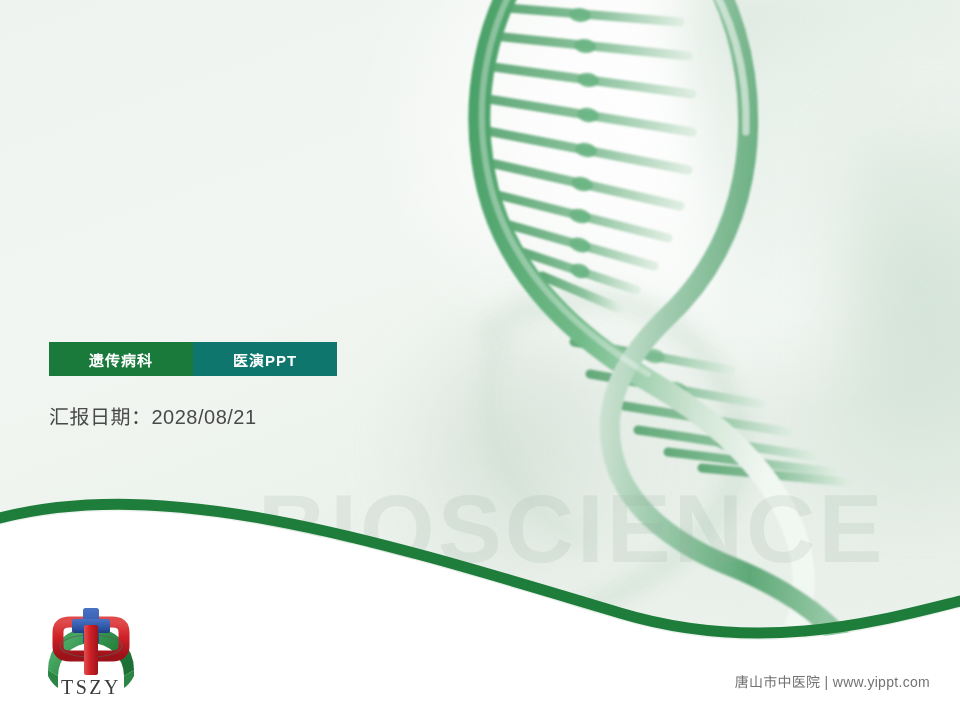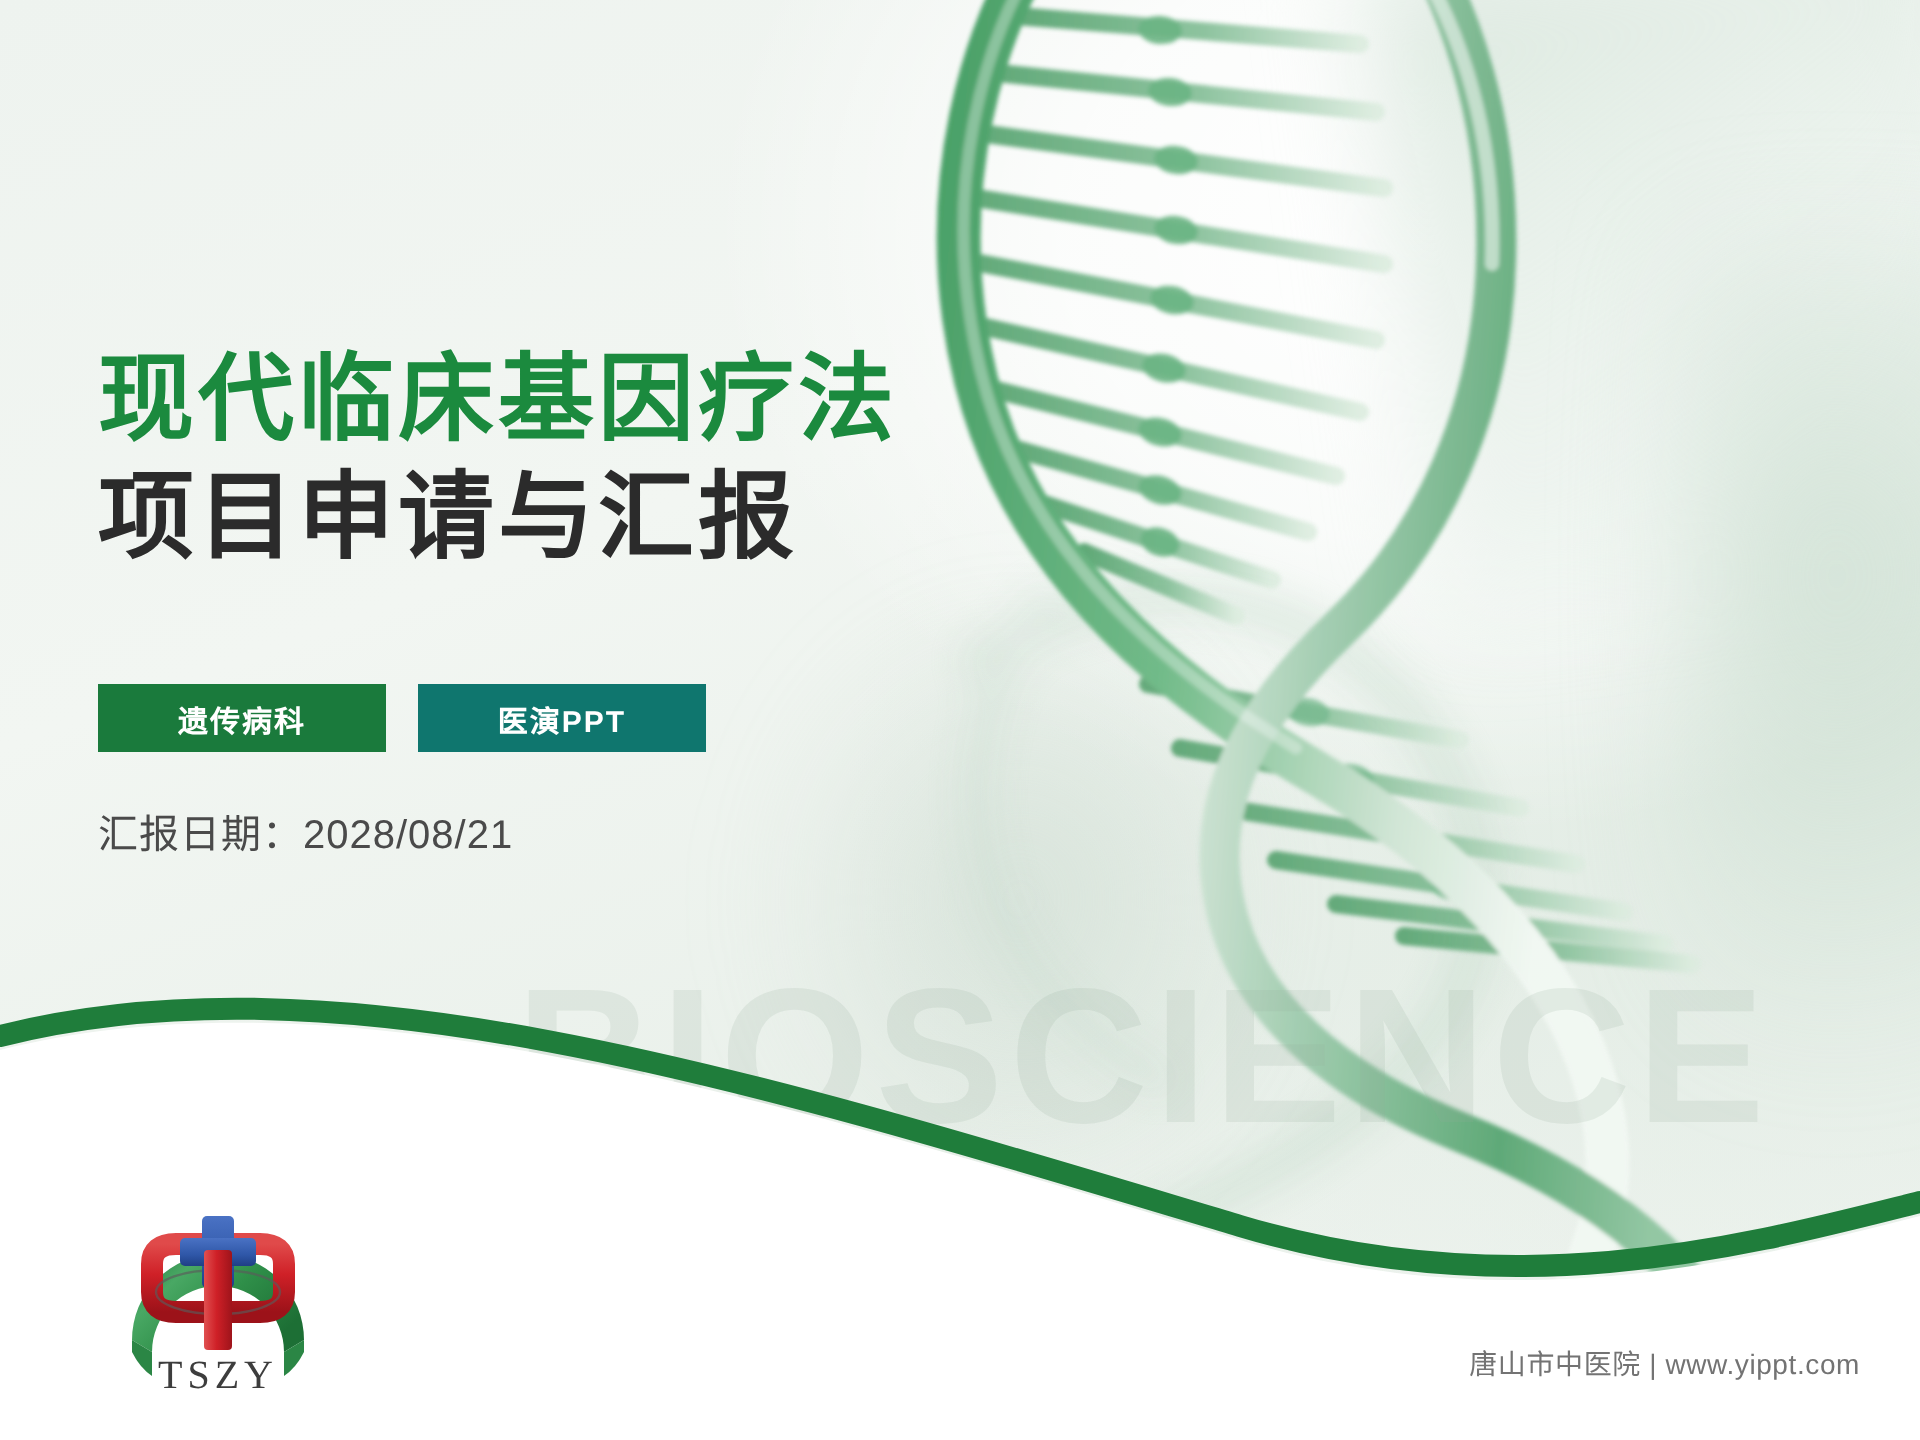--- a/index.html
+++ b/index.html
@@ -106,21 +106,21 @@
     line-height: 1.22;
     margin: 0;
     white-space: nowrap;
   }
 
   .badges {
     position: absolute;
     left: 49px;
     top: 342px;
     display: flex;
-    gap: 16px;
+    gap: 0;
   }
   .badge {
     width: 144px;
     height: 34px;
     display: flex;
     align-items: center;
     justify-content: center;
     font-size: 15px;
     font-weight: 700;
     color: #ffffff;
@@ -136,21 +136,21 @@
     top: 401px;
     font-size: 20px;
     color: #4a4a4a;
     letter-spacing: 0.5px;
     white-space: nowrap;
   }
 
   
   .logo {
     position: absolute;
-    left: 46px;
+    left: 28px;
     top: 584px;
     width: 126px;
     height: 118px;
   }
   .logo svg { display: block; width: 100%; height: 100%; }
 
   
   .footer {
     position: absolute;
     right: 30px;
@@ -263,24 +263,20 @@
 
   <div class="wave-wrap">
     <svg viewBox="0 0 960 250" preserveAspectRatio="none" xmlns="http://www.w3.org/2000/svg">
 
       <path d="M 0 55 C 170 12 380 78 620 150 C 760 192 880 158 960 138 L 960 250 L 0 250 Z" fill="#ffffff"></path>
 
       <path d="M 0 48 C 170 5 380 71 620 143 C 760 185 880 151 960 131" stroke="#1f7d3b" stroke-width="11" fill="none" stroke-linecap="round"></path>
     </svg>
   </div>
 
-  <div class="title-block">
-    <div class="title-line1">现代临床基因疗法</div>
-    <div class="title-line2">项目申请与汇报</div>
-  </div>
 
   <div class="badges">
     <div class="badge badge-primary">遗传病科</div>
     <div class="badge badge-secondary">医演PPT</div>
   </div>
 
   <div class="report-date">汇报日期：2028/08/21</div>
 
   <div class="logo">
     <svg viewBox="0 0 126 118" xmlns="http://www.w3.org/2000/svg">

